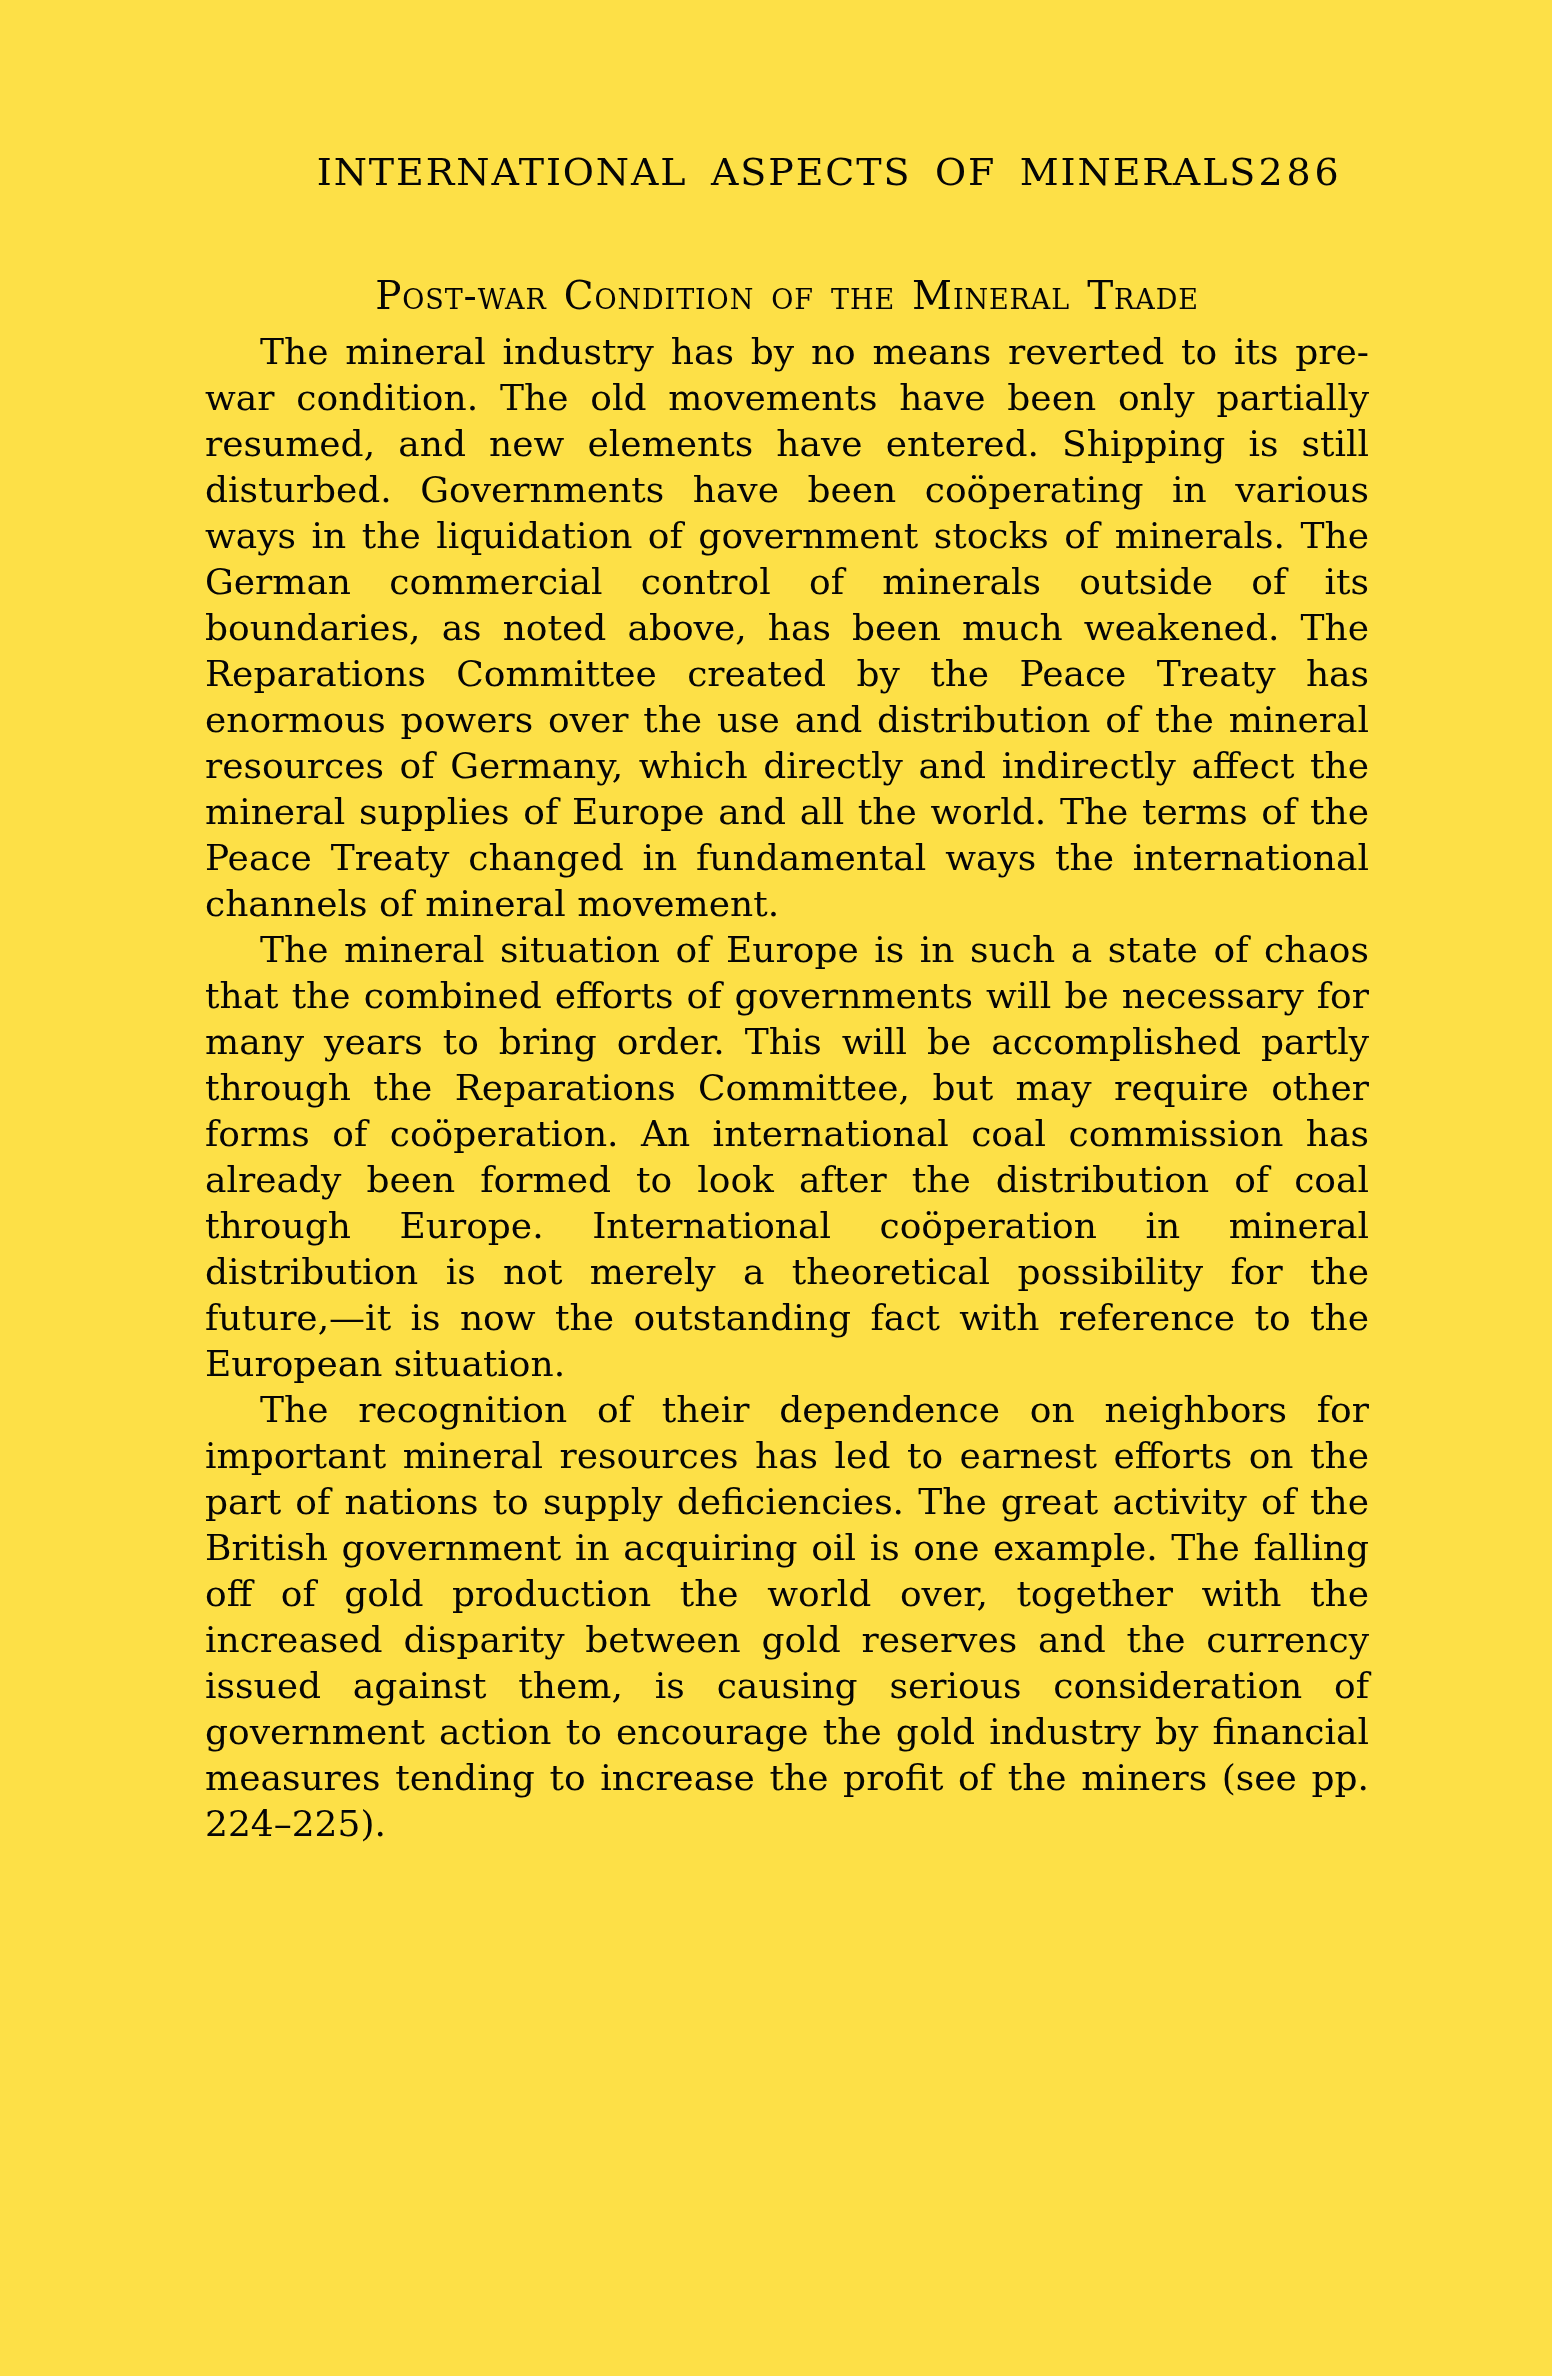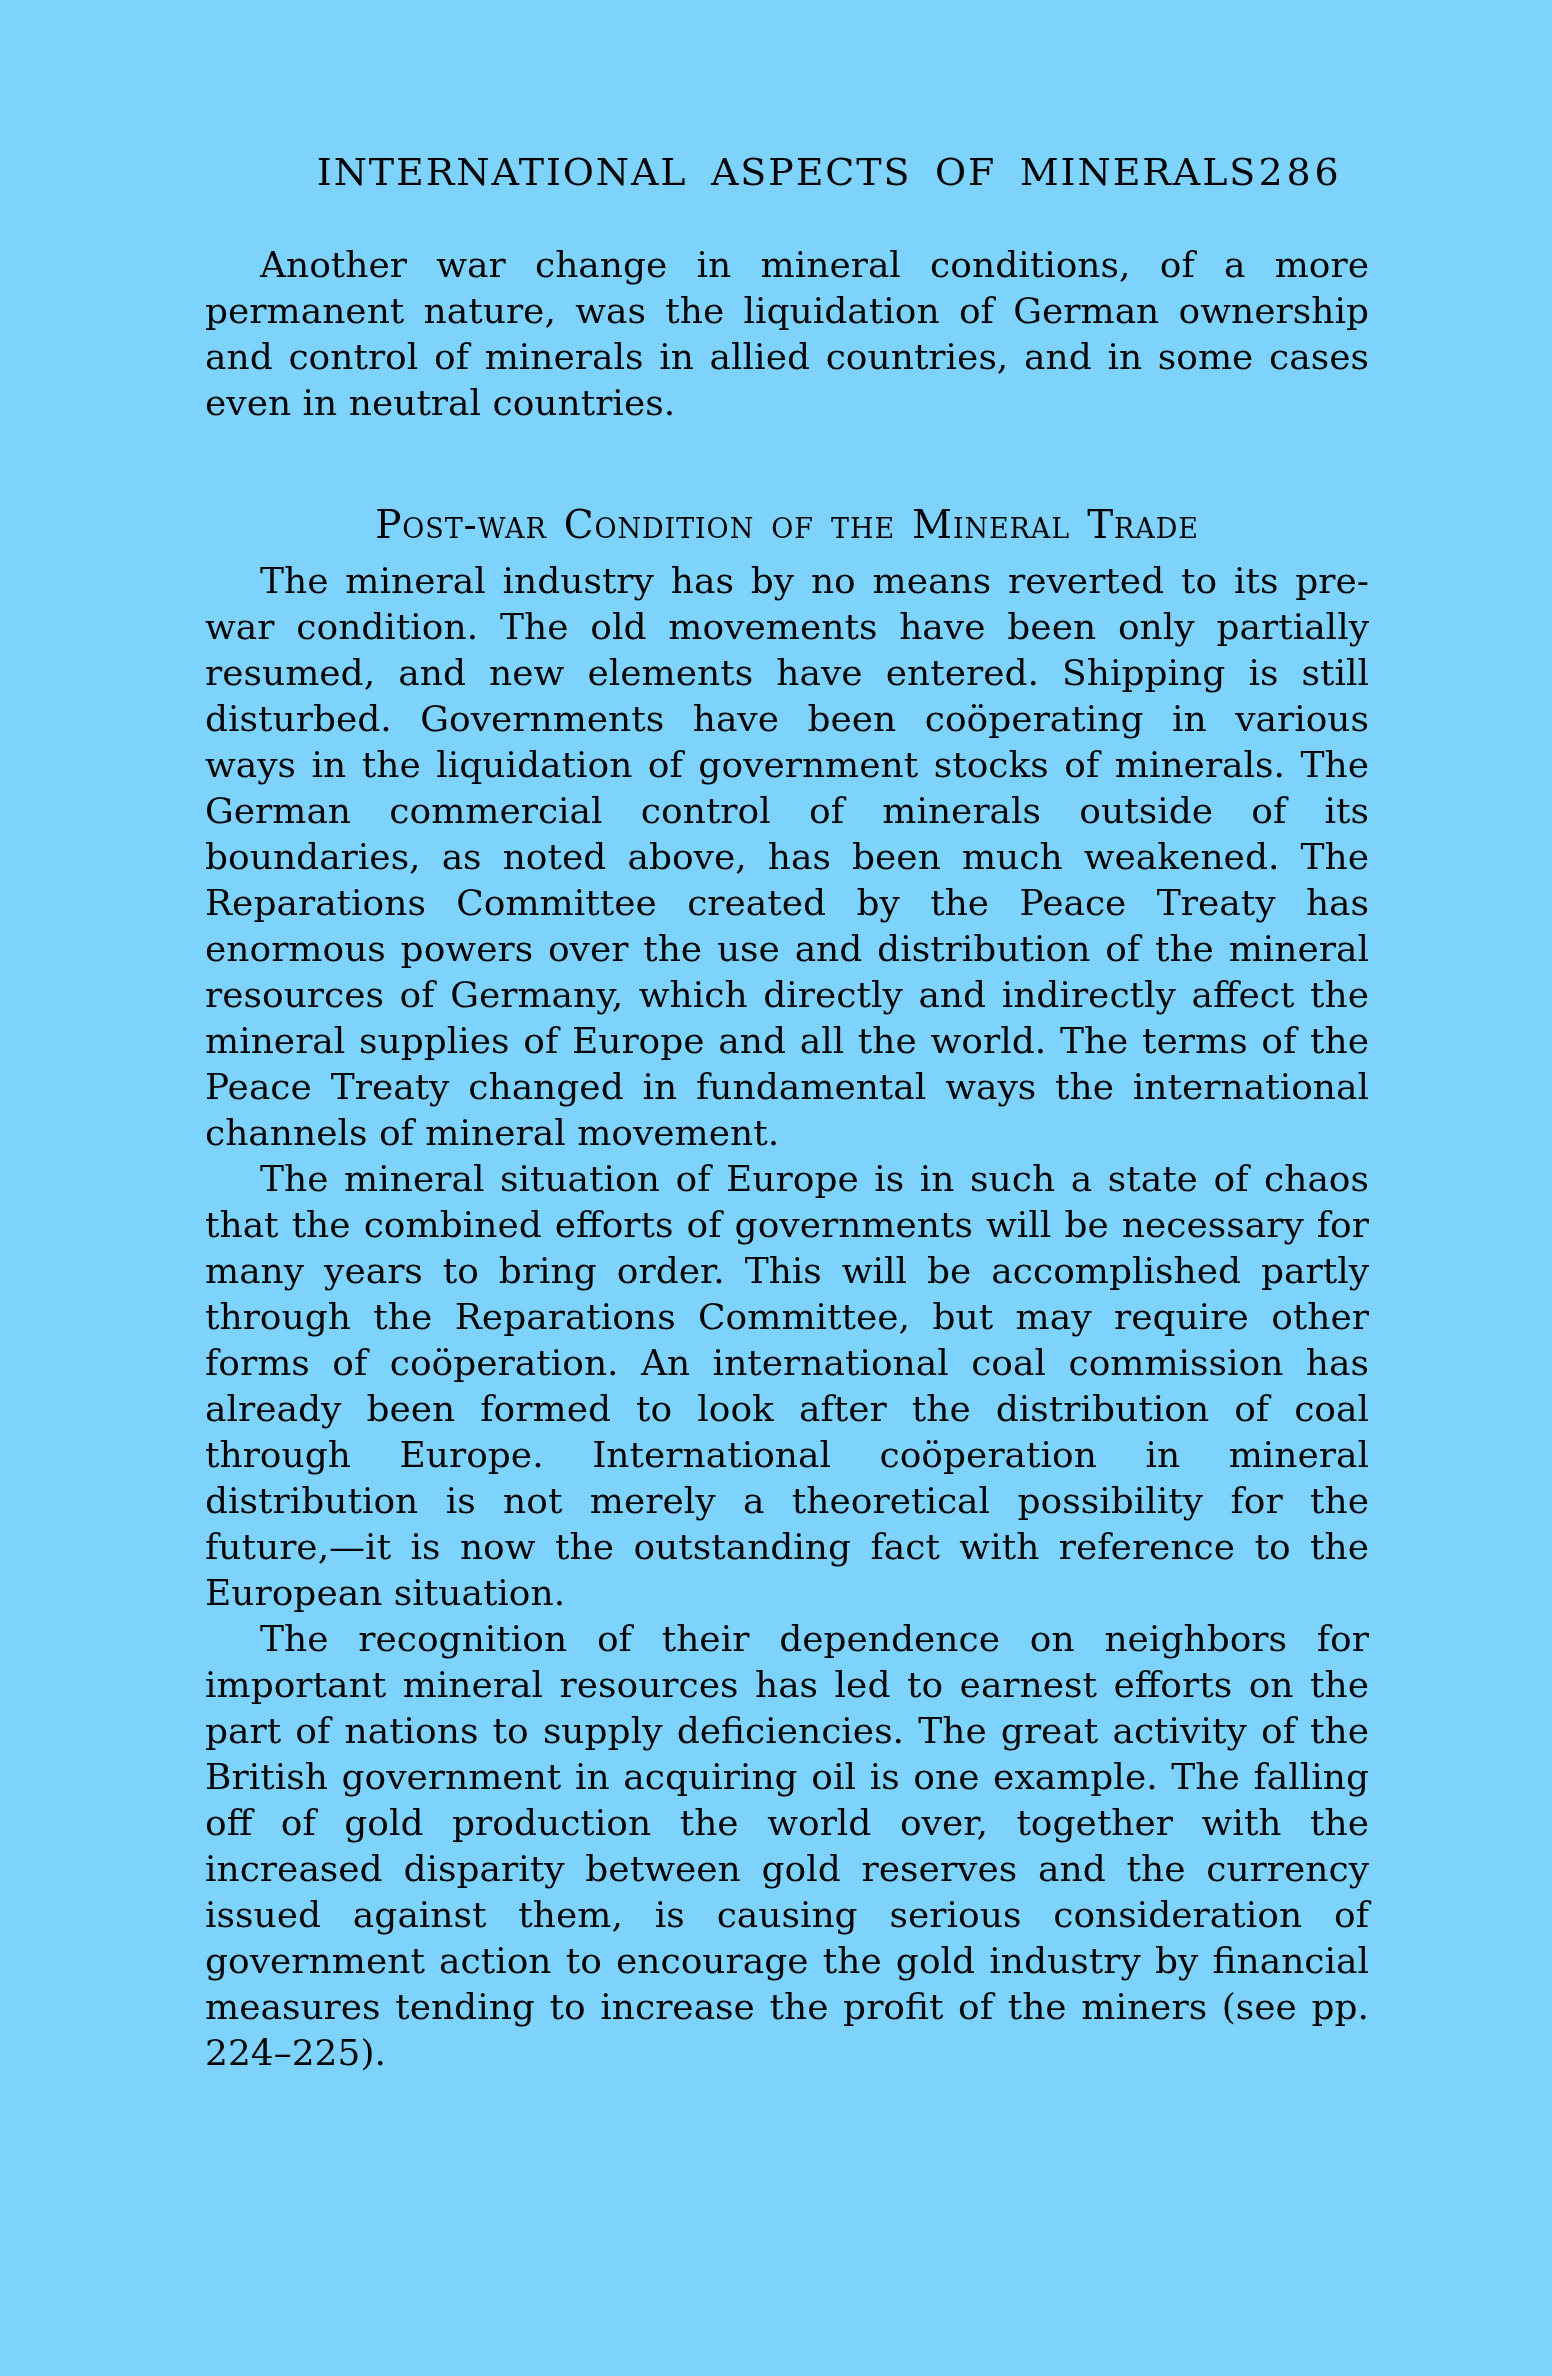--- a/index.html
+++ b/index.html
@@ -4,21 +4,21 @@
 <style>
   html, body {
     margin: 0;
     padding: 0;
     background: #ffffff;
   }
   .page {
     position: relative;
     width: 1552px;
     height: 2376px;
-    background: #7dd3fc;
+    background: #fde047;
     color: #050505;
     font-family: "DejaVu Serif", "Liberation Serif", serif;
     box-sizing: border-box;
     padding: 150px 183px 0 205px;
     overflow: hidden;
   }
   .running-head {
     position: relative;
     height: 47px;
     text-align: center;
@@ -57,21 +57,20 @@
 </head>
 <body>
 
 <div class="page">
 
   <header class="running-head">
     <span class="head-title">INTERNATIONAL ASPECTS OF MINERALS</span>
     <span class="head-page-number">286</span>
   </header>
 
-  <p class="para indent first">Another war change in mineral conditions, of a more permanent nature, was the liquidation of German ownership and control of minerals in allied countries, and in some cases even in neutral countries.</p>
 
   <h2 class="section-heading">Post-war Condition of the Mineral Trade</h2>
 
   <p class="para indent">The mineral industry has by no means reverted to its pre-war condition.  The old movements have been only partially resumed, and new elements have entered.  Shipping is still disturbed.  Governments have been coöperating in various ways in the liquidation of government stocks of minerals.  The German commercial control of minerals outside of its boundaries, as noted above, has been much weakened.  The Reparations Committee created by the Peace Treaty has enormous powers over the use and distribution of the mineral resources of Germany, which directly and indirectly affect the mineral supplies of Europe and all the world.  The terms of the Peace Treaty changed in fundamental ways the international channels of mineral movement.</p>
 
   <p class="para indent">The mineral situation of Europe is in such a state of chaos that the combined efforts of governments will be necessary for many years to bring order.  This will be accomplished partly through the Reparations Committee, but may require other forms of coöperation.  An international coal commission has already been formed to look after the distribution of coal through Europe.  International coöperation in mineral distribution is not merely a theoretical possibility for the future,—it is now the outstanding fact with reference to the European situation.</p>
 
   <p class="para indent">The recognition of their dependence on neighbors for important mineral resources has led to earnest efforts on the part of nations to supply deficiencies.  The great activity of the British government in acquiring oil is one example.  The falling off of gold production the world over, together with the increased disparity between gold reserves and the currency issued against them, is causing serious consideration of government action to encourage the gold industry by financial measures tending to increase the profit of the miners (see pp. 224–225).</p>
 
 

